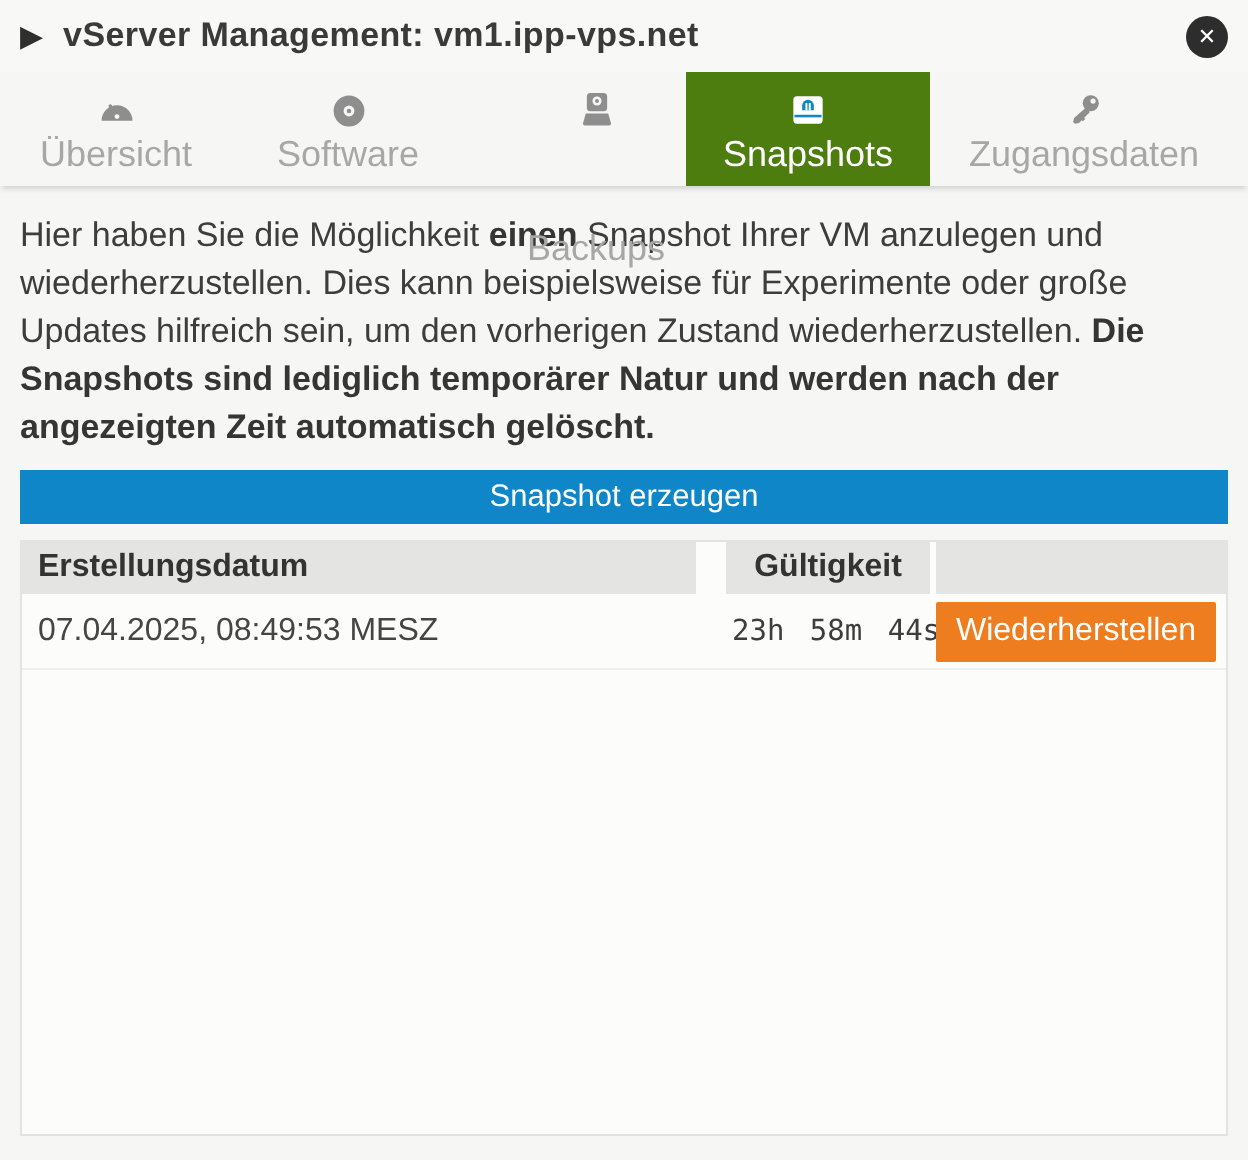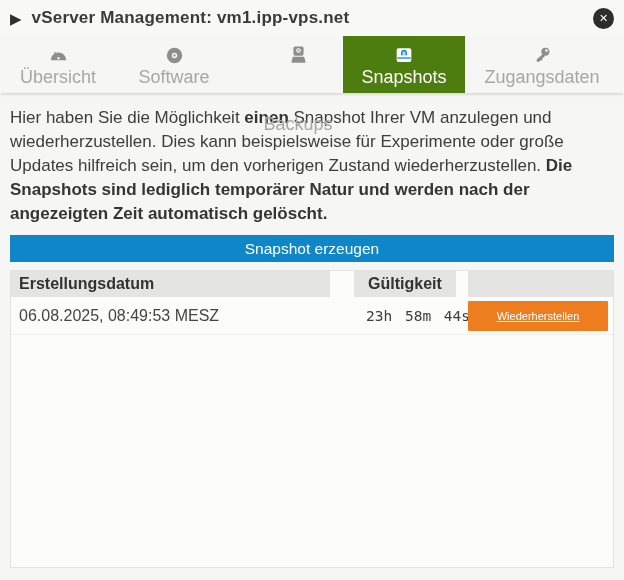--- a/index.html
+++ b/index.html
@@ -70,21 +70,21 @@
     font-size:15.5px; cursor:pointer;
   }
 
   .table-wrap {
     margin-top:8px; margin-bottom:12px;
     flex:1;
     border:1px solid #e3e3e2;
     background:#fcfcfb;
     overflow:hidden;
   }
-  .thead { display:flex; gap:12px; height:26px; }
+  .thead { display:flex; gap:3px; height:26px; }
   .th {
     background:#e4e4e3; color:#333;
     font-weight:700; font-size:16px;
     display:flex; align-items:center;
   }
   .th-date   { flex:1; padding-left:8px; }
   .th-valid  { width:102px; justify-content:center;margin-left:12px; }
   .th-action { width:145px; }
   .trow {
     display:flex; align-items:center;
@@ -95,23 +95,22 @@
   .td-valid {
     width:102px; text-align:left; padding-right:16px;
     font-family:"DejaVu Sans Mono","Liberation Mono",monospace;
     font-size:14.5px; color:#3d3d3d; word-spacing:4px; white-space:nowrap;margin-left:39px;
   }
   .td-action { width:145px; display:flex; }
   .restore-btn {
     width:140px; height:30px;
     background:#ee7d1f; color:#fff;
     border:none; font-family:inherit;
-    font-size:11px; cursor:pointer; border-radius:1px;
+    font-size:16px; cursor:pointer; border-radius:1px;
     white-space:nowrap;
-    text-decoration:underline;
   }
 </style>
 </head>
 <body>
 
 <div class="hdr">
   <span class="play">▶</span>
   <span class="hdr-title">vServer Management: vm1.ipp-vps.net</span>
   <span class="close-btn">✕</span>
 </div>
@@ -186,21 +185,21 @@
 
   <button class="create-btn">Snapshot erzeugen</button>
 
   <div class="table-wrap">
     <div class="thead">
       <div class="th th-date">Erstellungsdatum</div>
       <div class="th th-valid">Gültigkeit</div>
       <div class="th th-action"></div>
     </div>
     <div class="trow">
-      <div class="td-date">06.08.2025, 08:49:53 MESZ</div>
+      <div class="td-date">07.04.2025, 08:49:53 MESZ</div>
       <div class="td-valid">23h 58m 44s</div>
       <div class="td-action">
         <button class="restore-btn">Wiederherstellen</button>
       </div>
     </div>
   </div>
 
 </div>
 
 </body></html>

